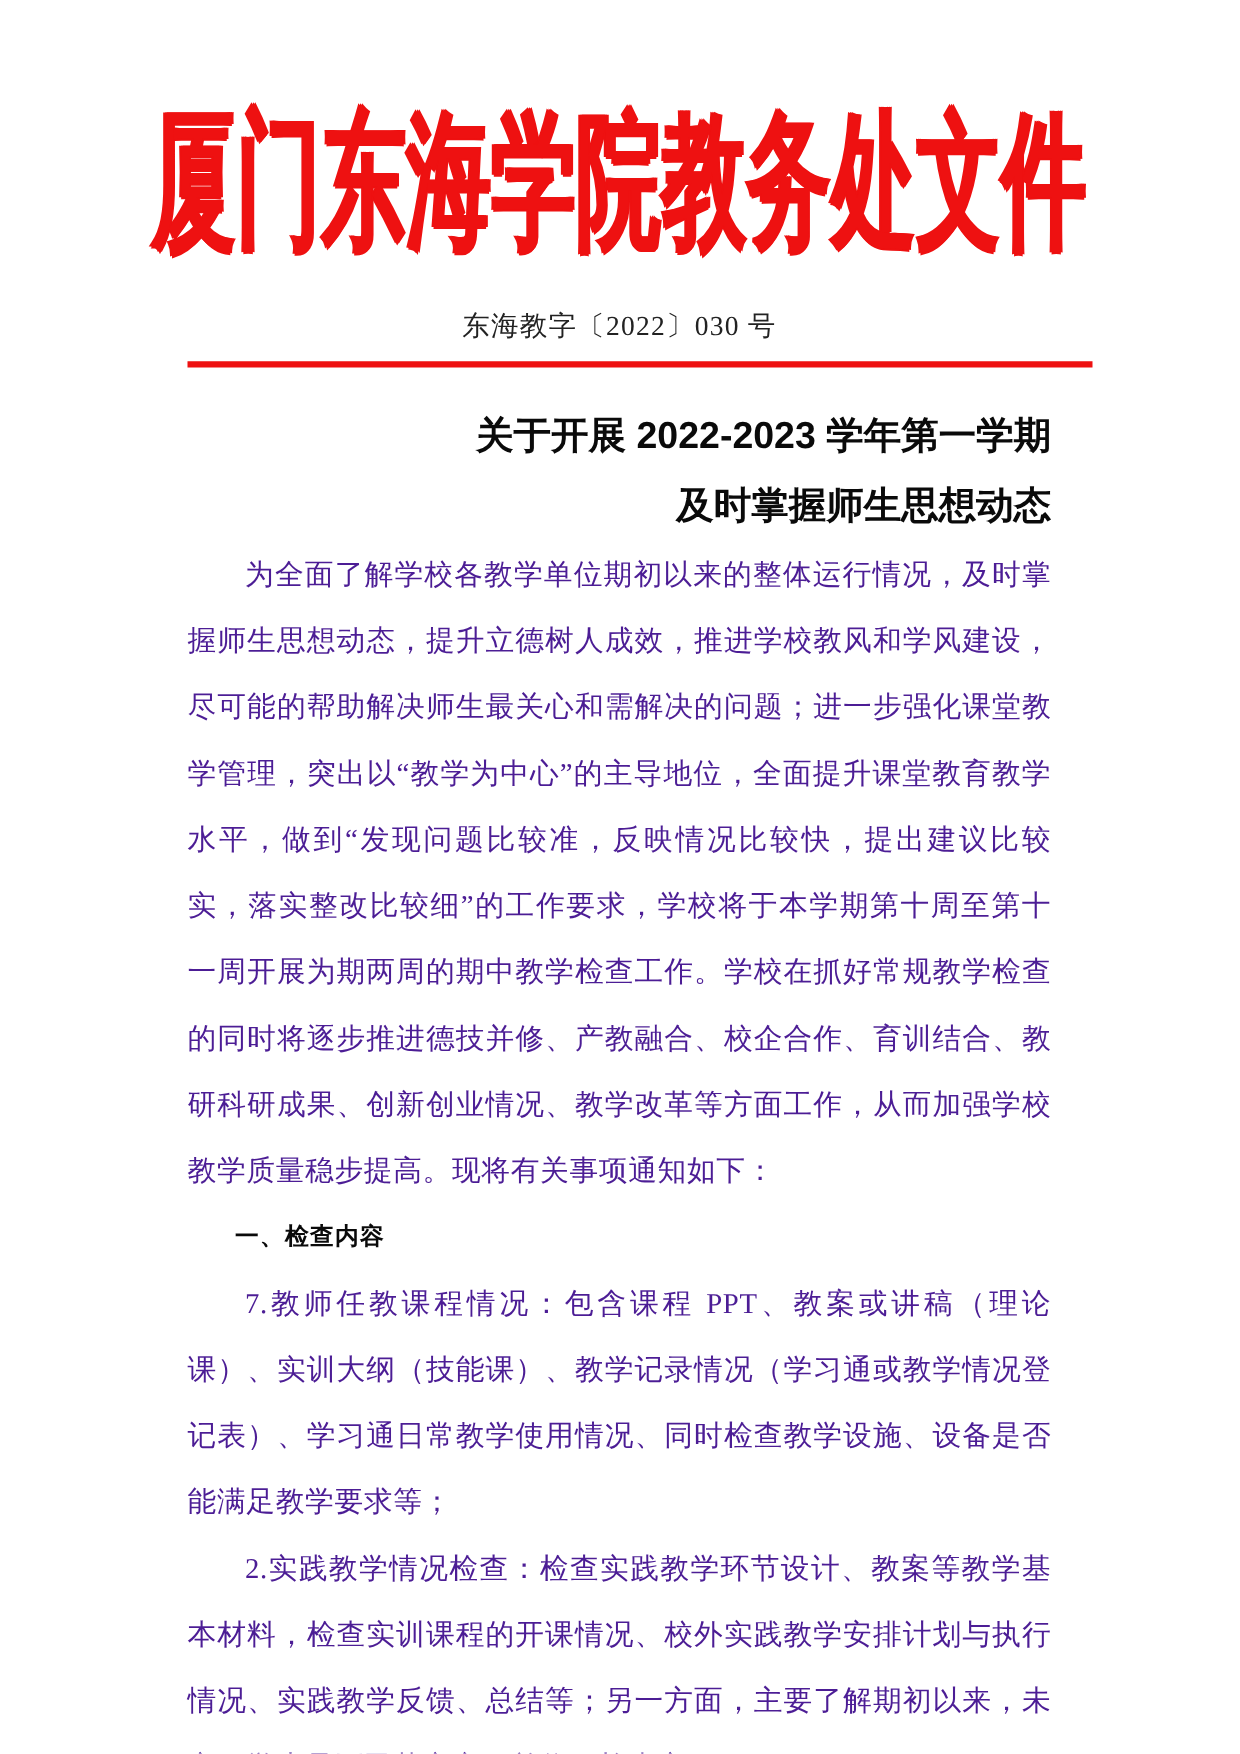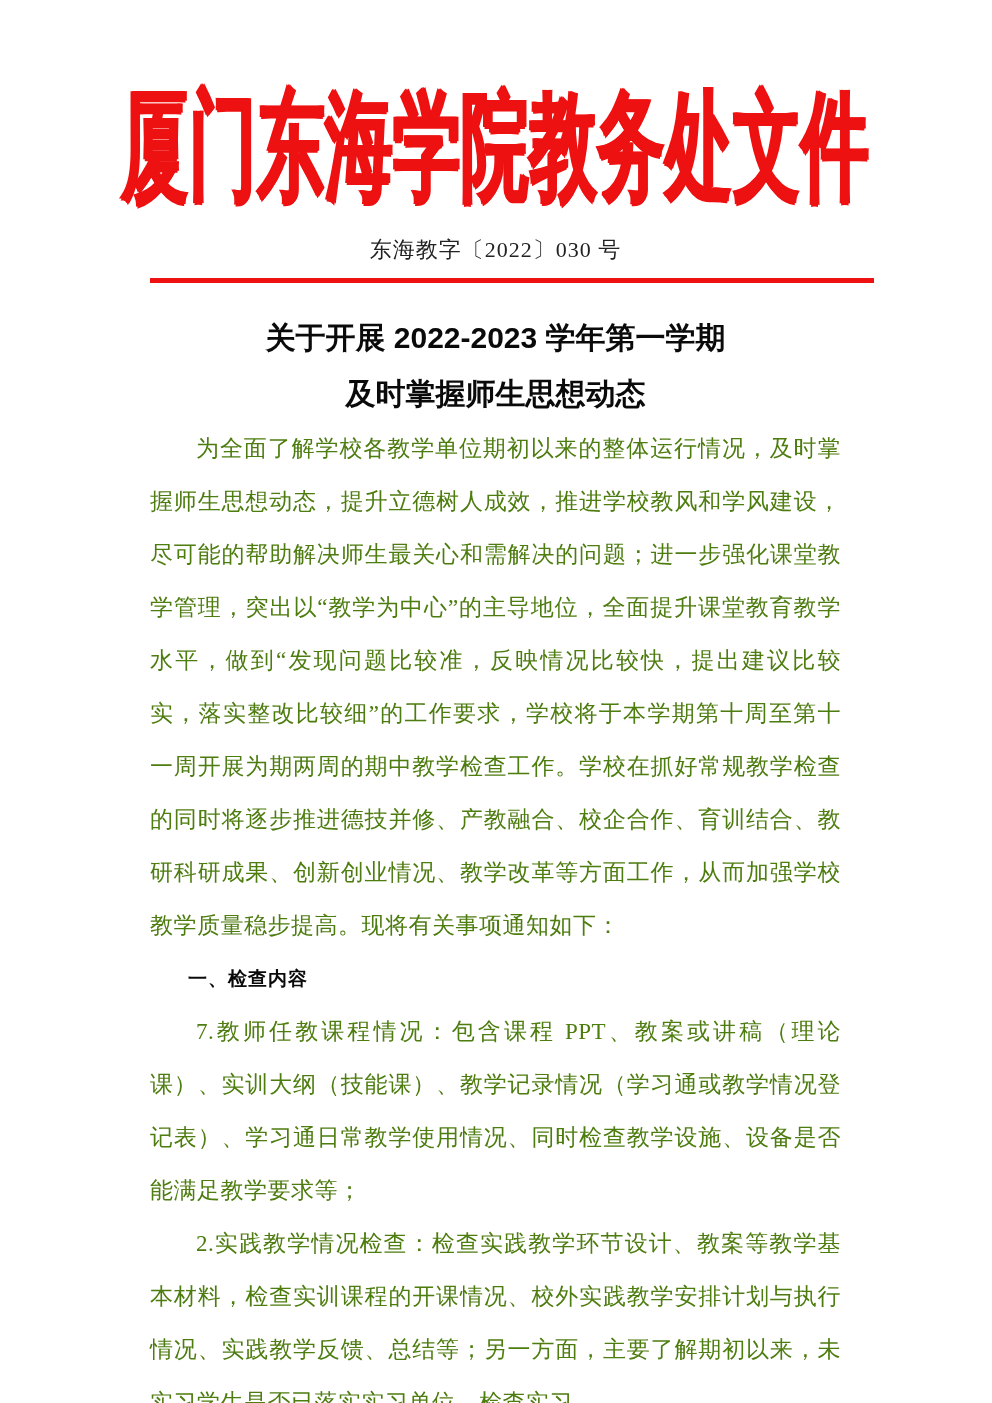--- a/index.html
+++ b/index.html
@@ -34,37 +34,37 @@
     font-weight: 900;
     font-size: 67px;
     line-height: 1;
     color: var(--accent, #ee1111);
     transform: scaleY(1.78);
     transform-origin: 50% 8%;
     letter-spacing: 1px;
     text-shadow: 1.5px 0 0 currentColor, -1.5px 0 0 currentColor, 0 1px 0 currentColor;
   }
   .doc-number {
-    margin-top: 1px;
+    margin-top: 12px;
     text-align: center;
     font-size: 22px;
     line-height: 30px;
     color: #222;
     font-family: "Liberation Serif", serif;
     letter-spacing: 1px;
   }
   .red-rule {
     width: 724px;
     height: 5px;
     background: var(--accent, #e60000);
     margin: 13px auto 0 auto;
   }
   .title {
     margin: 27px 0 0 0;
-    text-align: center;
+    text-align: right;
     font-family: "Liberation Sans", sans-serif;
     font-weight: bold;
     font-size: 30px;
     line-height: 56px;
     color: #0a0a0a;
   }
   .title .title-line { display: block; }
   .salutation {
     margin-top: 10px;
     font-family: "Liberation Sans", sans-serif;
@@ -76,21 +76,21 @@
   }
   .para {
     margin: 0;
     font-family: "Liberation Serif", serif;
     font-size: 23px;
     line-height: 53px;
     text-align: justify;
     text-justify: inter-ideograph;
     text-indent: 2em;
     letter-spacing: 0.5px;
-    color: #4d7c0f;
+    color: #4c1d95;
   }
   .section-heading {
     margin: 0;
     font-family: "Liberation Sans", sans-serif;
     font-weight: bold;
     font-size: 19px;
     line-height: 53px;
     text-indent: 2em;
     letter-spacing: 1px;
     color: #0a0a0a;

